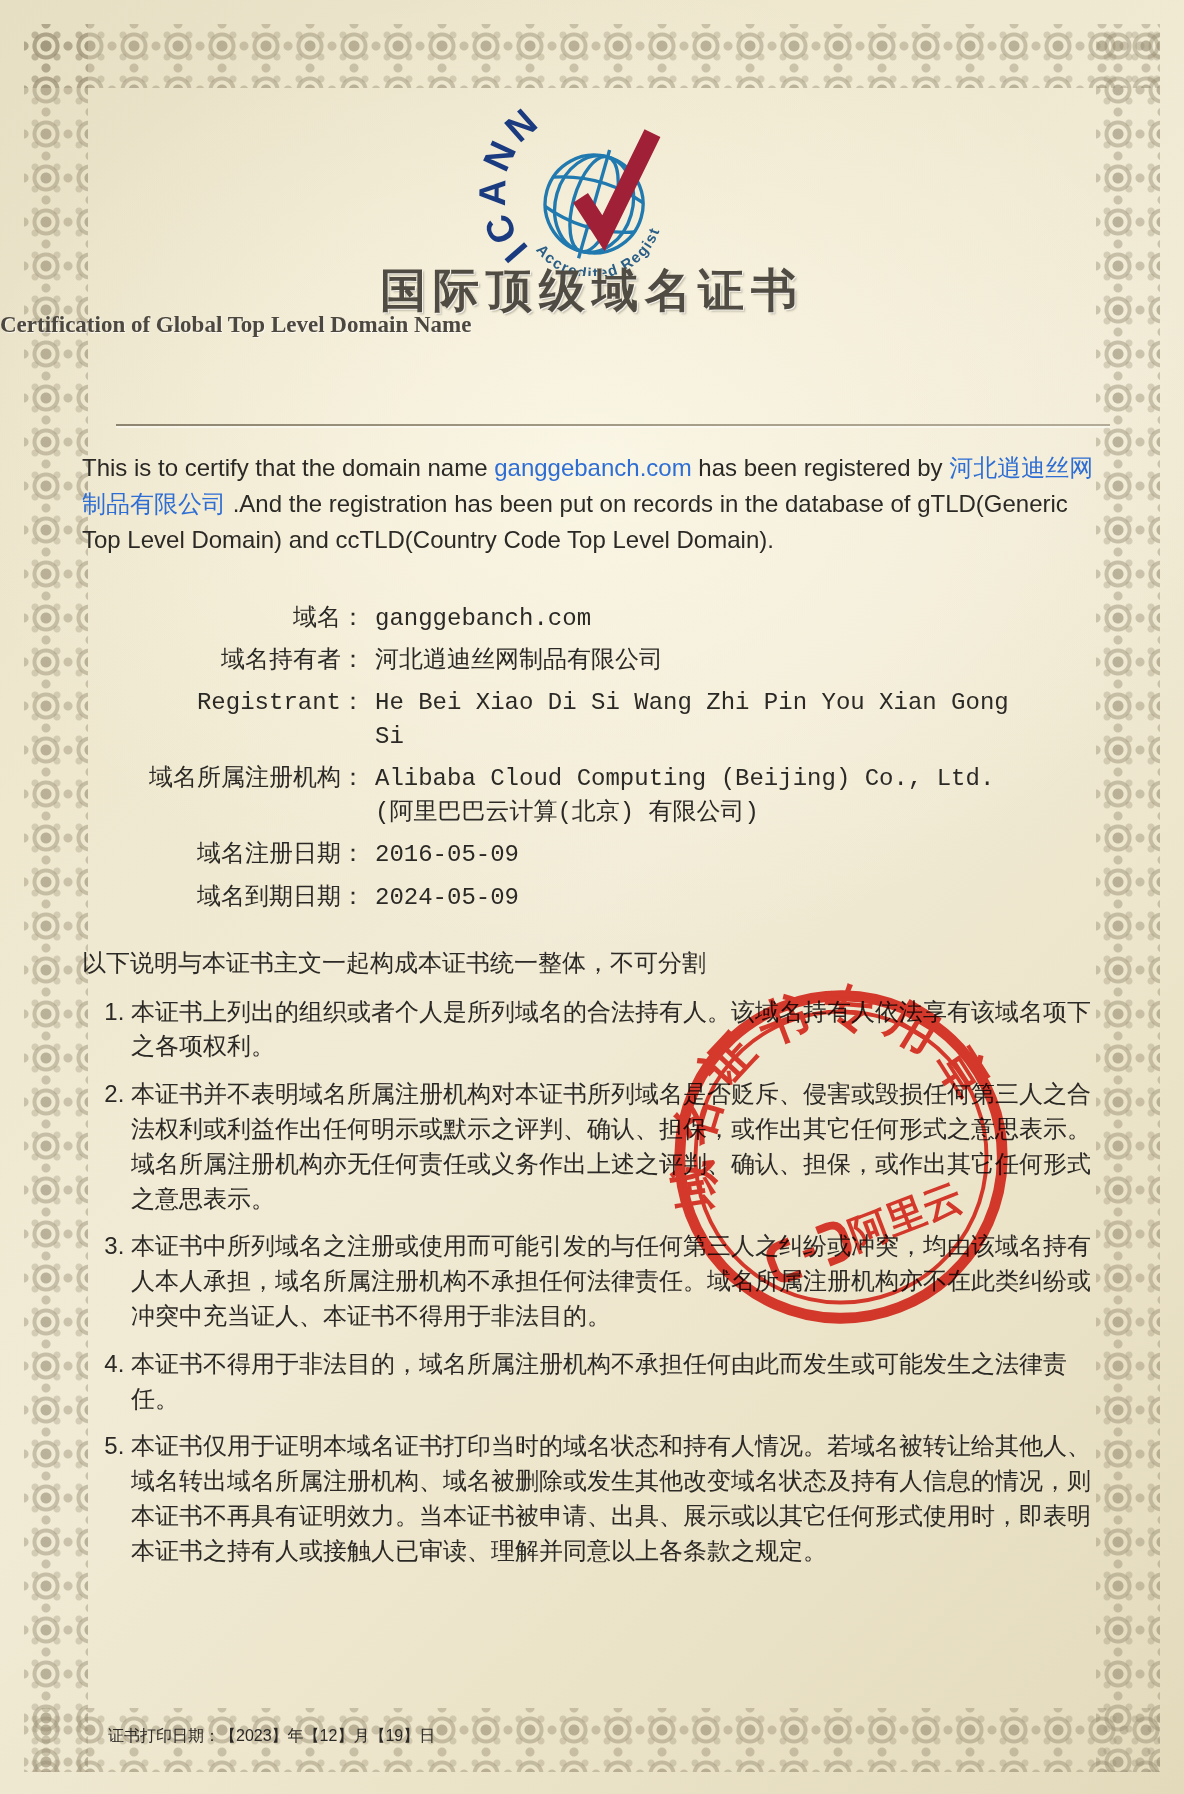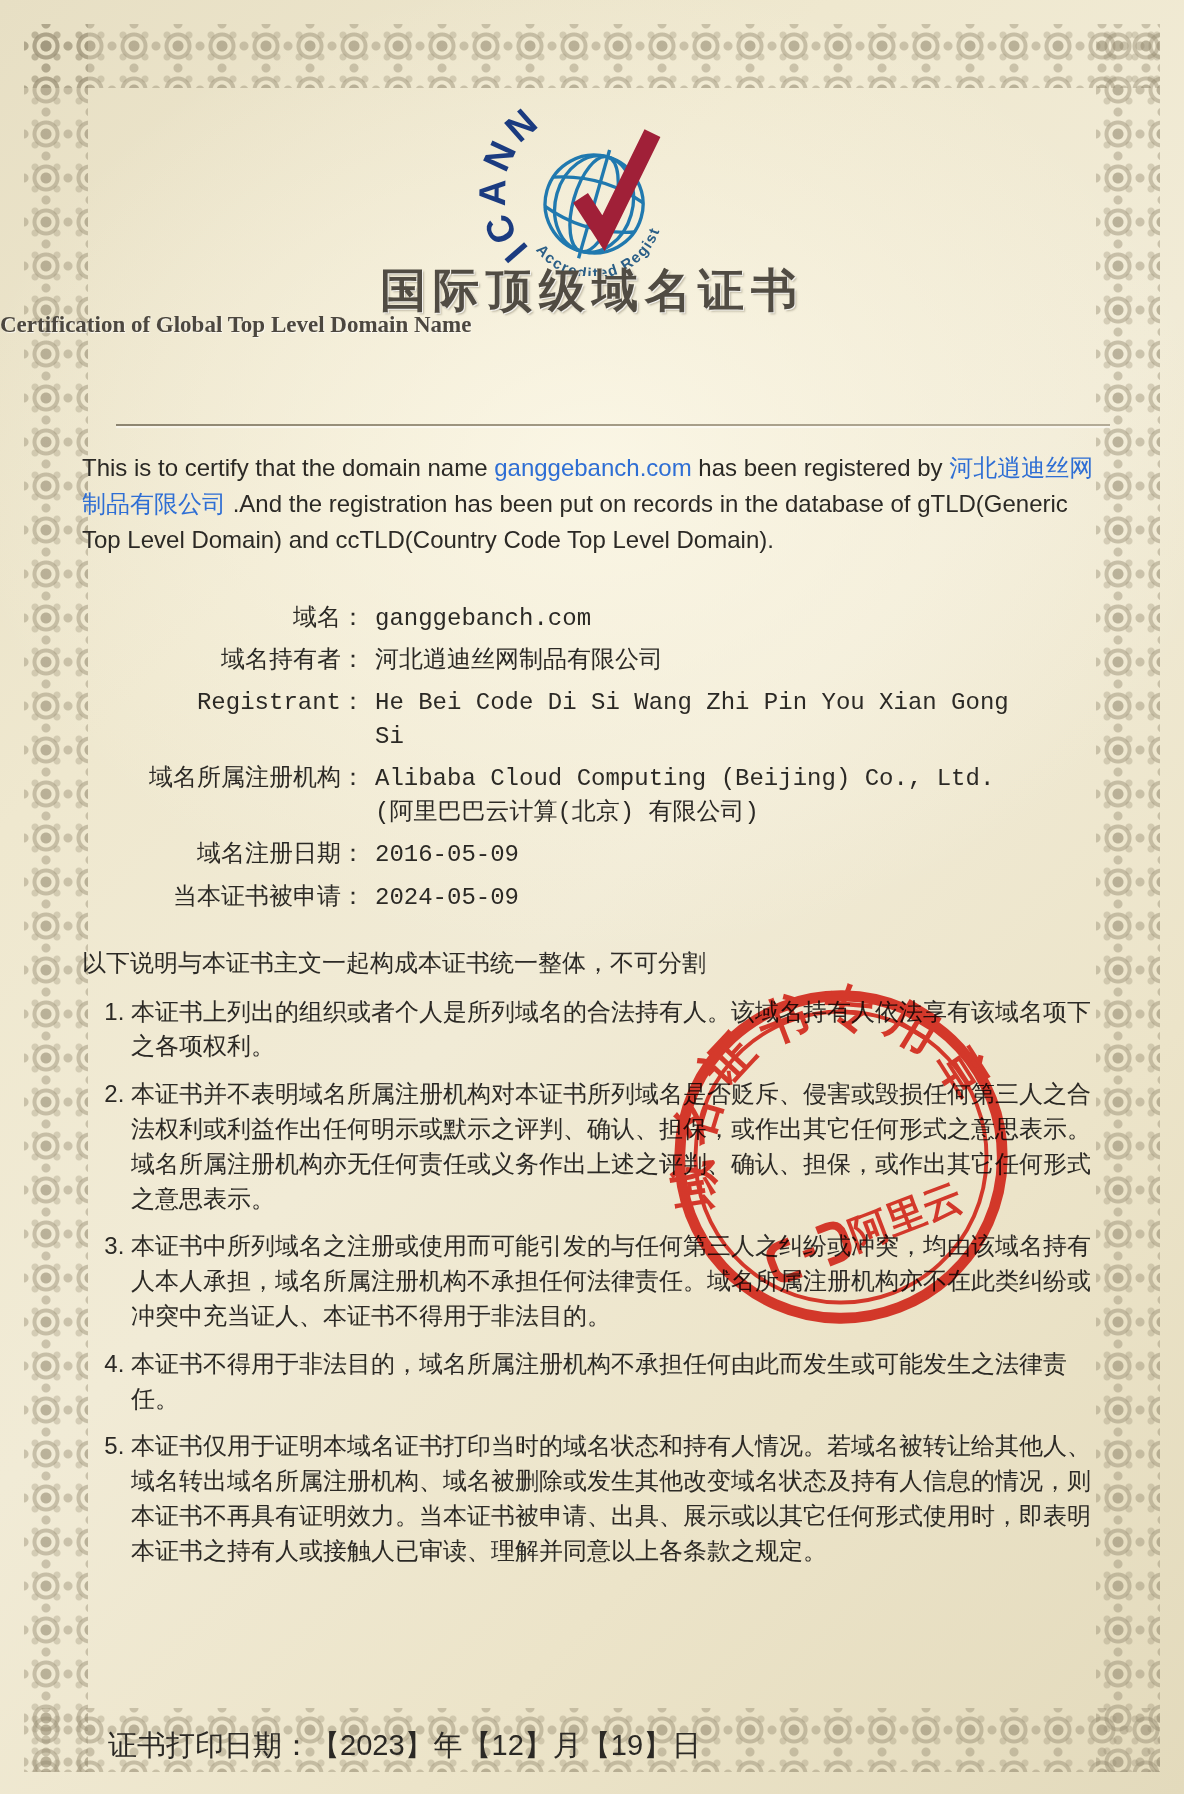--- a/index.html
+++ b/index.html
@@ -59,21 +59,21 @@
   .link-blue { color:#2e6ed4; }
 
   .fields { display:grid; grid-template-columns:283px minmax(0,640px); column-gap:10px; row-gap:8px; margin:8px 0 30px 0; line-height:1.42;font-family:Liberation Mono, monospace; }
   .f-label { text-align:right; white-space:nowrap; }
   .f-value { text-align:left; }
 
   .notice { margin:0 0 14px 0; }
   ol.terms { margin:11px; padding:0 0 0 38px; }
   ol.terms li { margin:0 0 13px 0; line-height:1.45; }
 
-  .print-date { position:absolute; left:108px; top:1726px; font-size:29px; }
+  .print-date { position:absolute; left:108px; top:1726px; font-size:16px; }
 
   
   .stamp { position:absolute; left:664px; top:980px; width:354px; height:354px; mix-blend-mode:multiply; opacity:.88; }
 </style>
 </head>
 <body>
 
 <div class="certificate">
 
   <div class="lace frame-top"></div>
@@ -117,26 +117,26 @@
 
 
     <p class="para en"><span>This is to certify that the domain name </span><span class="link-blue">ganggebanch.com</span><span> has been registered by </span><span class="link-blue">河北逍迪丝网制品有限公司</span><span> .And the registration has been put on records in the database of gTLD(Generic Top Level Domain) and ccTLD(Country Code Top Level Domain).</span></p>
 
     <div class="fields">
       <div class="f-label">域名：</div>
       <div class="f-value">ganggebanch.com</div>
       <div class="f-label">域名持有者：</div>
       <div class="f-value">河北逍迪丝网制品有限公司</div>
       <div class="f-label">Registrant：</div>
-      <div class="f-value">He Bei Code Di Si Wang Zhi Pin You Xian Gong Si</div>
+      <div class="f-value">He Bei Xiao Di Si Wang Zhi Pin You Xian Gong Si</div>
       <div class="f-label">域名所属注册机构：</div>
       <div class="f-value">Alibaba Cloud Computing (Beijing) Co., Ltd. (阿里巴巴云计算(北京) 有限公司)</div>
       <div class="f-label">域名注册日期：</div>
       <div class="f-value">2016-05-09</div>
-      <div class="f-label">当本证书被申请：</div>
+      <div class="f-label">域名到期日期：</div>
       <div class="f-value">2024-05-09</div>
     </div>
 
     <p class="notice">以下说明与本证书主文一起构成本证书统一整体，不可分割</p>
 
     <ol class="terms">
       <li>本证书上列出的组织或者个人是所列域名的合法持有人。该域名持有人依法享有该域名项下之各项权利。</li>
       <li>本证书并不表明域名所属注册机构对本证书所列域名是否贬斥、侵害或毁损任何第三人之合法权利或利益作出任何明示或默示之评判、确认、担保，或作出其它任何形式之意思表示。域名所属注册机构亦无任何责任或义务作出上述之评判、确认、担保，或作出其它任何形式之意思表示。</li>
       <li>本证书中所列域名之注册或使用而可能引发的与任何第三人之纠纷或冲突，均由该域名持有人本人承担，域名所属注册机构不承担任何法律责任。域名所属注册机构亦不在此类纠纷或冲突中充当证人、本证书不得用于非法目的。</li>
       <li>本证书不得用于非法目的，域名所属注册机构不承担任何由此而发生或可能发生之法律责任。</li>

